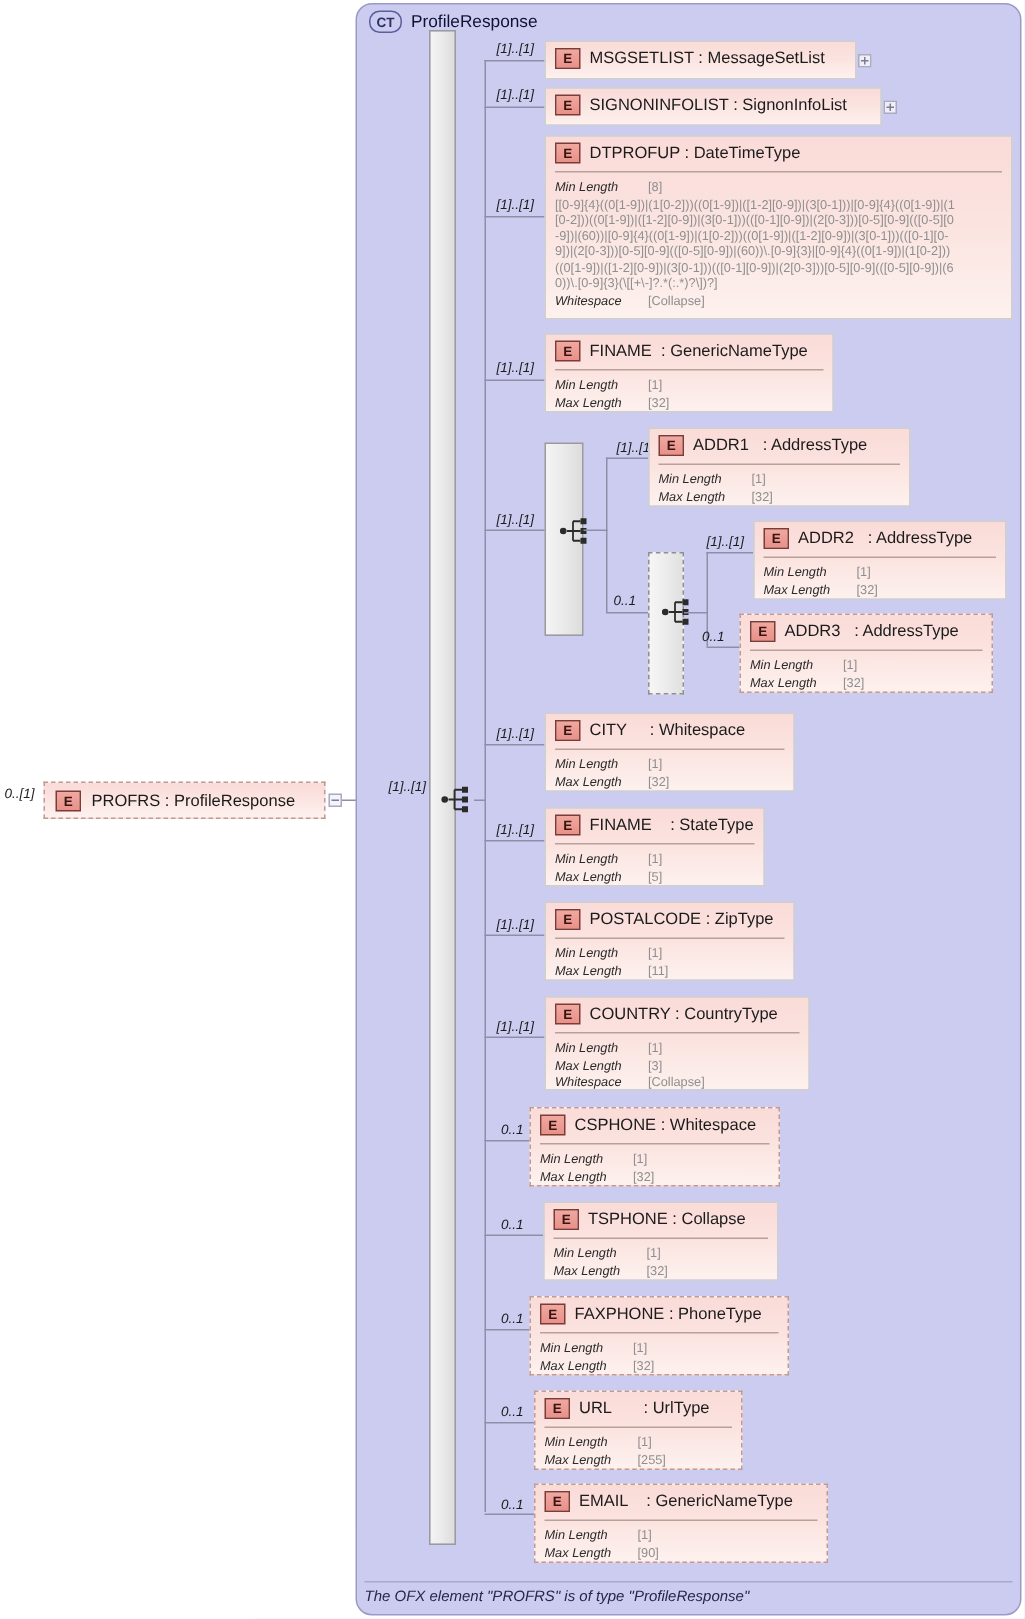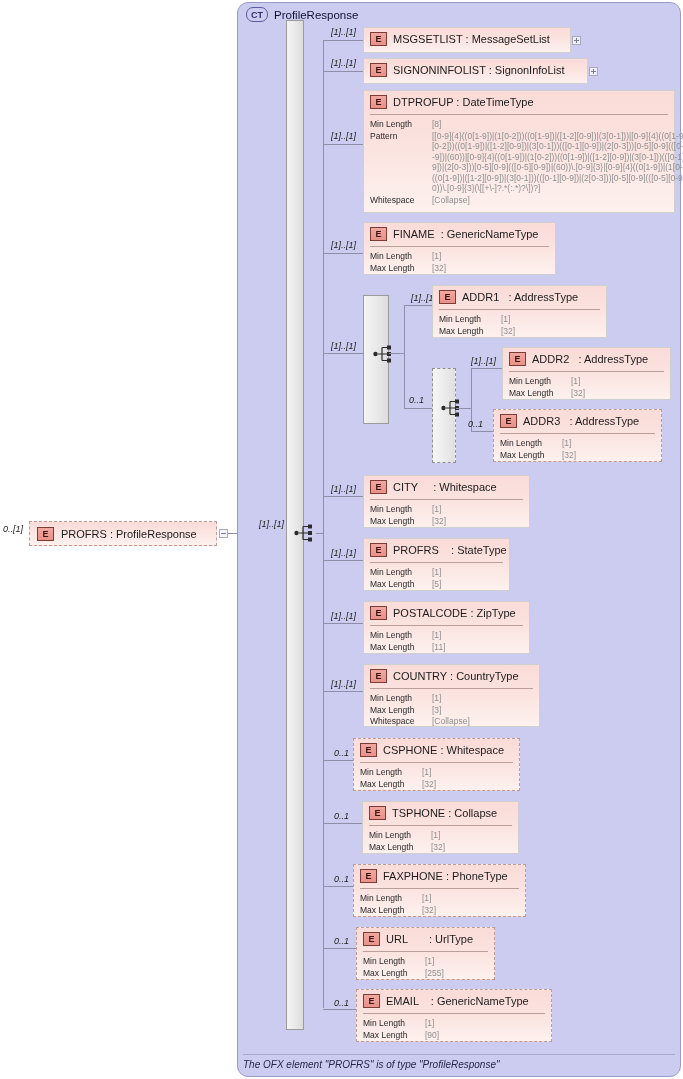--- a/index.html
+++ b/index.html
@@ -111,20 +111,21 @@
     background: #b9a09b;
   }
   .facets {
     position: absolute;
     left: 6px;
     font-size: 8.5px;
     line-height: 11.5px;
   }
   .facet-row { display: flex; }
   .facet-label {
+    font-style: italic;
     color: #2a2a2a;
     width: 62px;
     flex: none;
   }
   .facet-val {
     color: #8f8f8f;
     word-break: break-all;
   }
   .facet-val.wrap {
     width: 268px;
@@ -254,21 +255,20 @@
       <div class="e-badge">E</div>
       <div class="el-name">DTPROFUP : DateTimeType</div>
     </div>
     <div class="el-rule" style="top:23px;"></div>
     <div class="facets" style="top:28px;">
       <div class="facet-row">
         <div class="facet-label">Min Length</div>
         <div class="facet-val">[8]</div>
       </div>
       <div class="facet-row">
-        <div class="facet-label">Pattern</div>
         <div class="facet-val wrap">[[0-9]{4}((0[1-9])|(1[0-2]))((0[1-9])|([1-2][0-9])|(3[0-1]))|[0-9]{4}((0[1-9])|(1[0-2]))((0[1-9])|([1-2][0-9])|(3[0-1]))(([0-1][0-9])|(2[0-3]))[0-5][0-9](([0-5][0-9])|(60))|[0-9]{4}((0[1-9])|(1[0-2]))((0[1-9])|([1-2][0-9])|(3[0-1]))(([0-1][0-9])|(2[0-3]))[0-5][0-9](([0-5][0-9])|(60))\.[0-9]{3}|[0-9]{4}((0[1-9])|(1[0-2]))((0[1-9])|([1-2][0-9])|(3[0-1]))(([0-1][0-9])|(2[0-3]))[0-5][0-9](([0-5][0-9])|(60))\.[0-9]{3}(\[[+\-]?.*(:.*)?\])?]</div>
       </div>
       <div class="facet-row" style="margin-top:1px;">
         <div class="facet-label">Whitespace</div>
         <div class="facet-val">[Collapse]</div>
       </div>
     </div>
   </div>
 
   <div class="hline" style="left:323px; top:253px; width:40px;"></div>
@@ -395,21 +395,21 @@
         <div class="facet-val">[32]</div>
       </div>
     </div>
   </div>
 
   <div class="hline" style="left:323px; top:560px; width:40px;"></div>
   <div class="occ" style="left:331px; top:548px;">[1]..[1]</div>
   <div class="el plain-solid" style="left:363px; top:538px; width:147px; height:53px;">
     <div class="el-head">
       <div class="e-badge">E</div>
-      <div class="el-name">PROFRS    : StateType</div>
+      <div class="el-name">FINAME    : StateType</div>
     </div>
     <div class="el-rule" style="top:23px;"></div>
     <div class="facets" style="top:28px;">
       <div class="facet-row">
         <div class="facet-label">Min Length</div>
         <div class="facet-val">[1]</div>
       </div>
       <div class="facet-row">
         <div class="facet-label">Max Length</div>
         <div class="facet-val">[5]</div>

